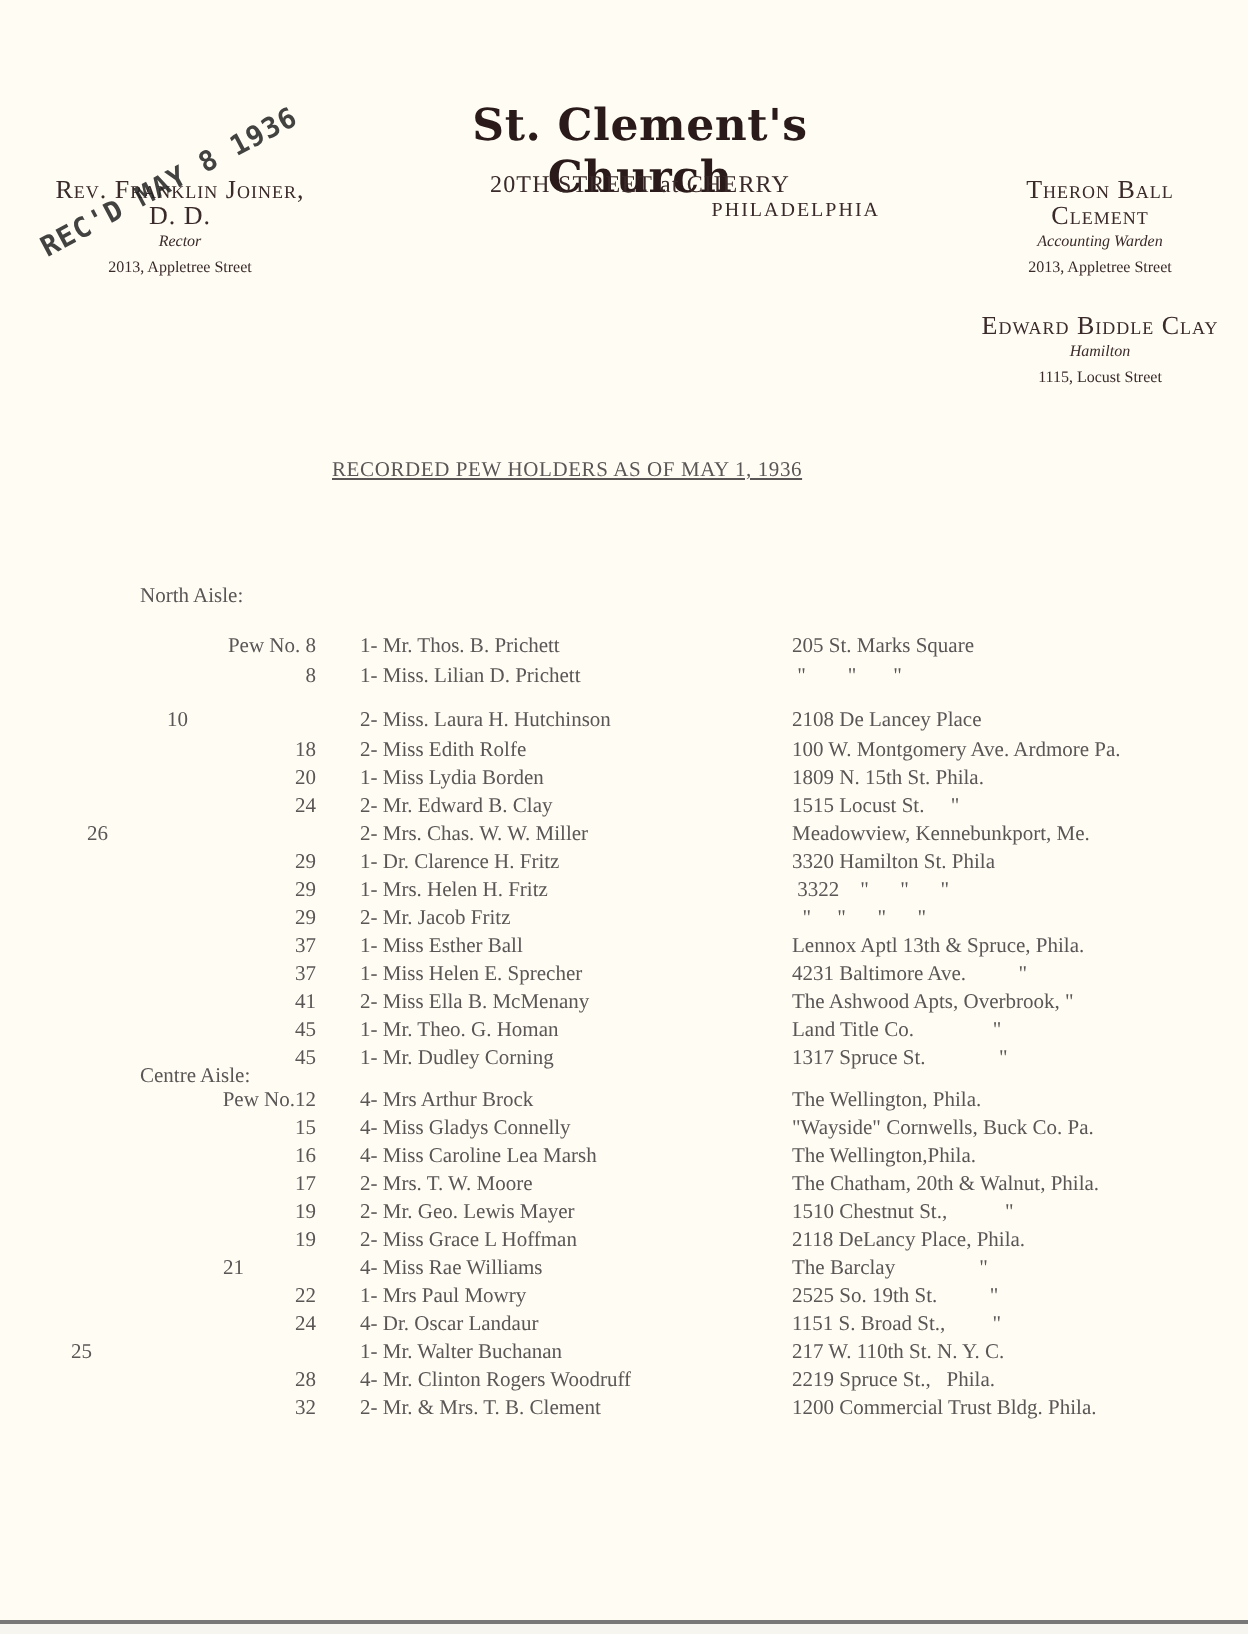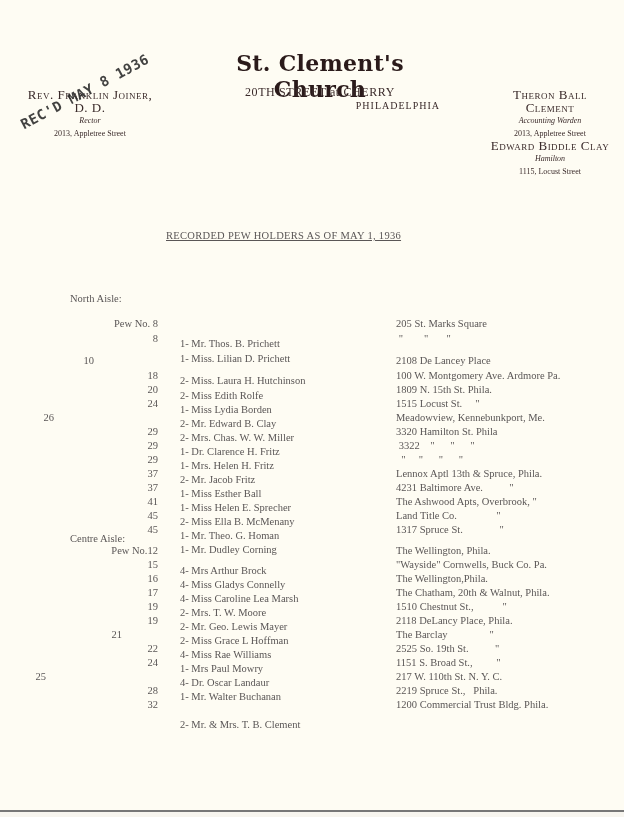--- a/index.html
+++ b/index.html
@@ -13,21 +13,21 @@
   .addr2{position:absolute;left:200px;top:100px;width:240px;text-align:right;font-size:10px;letter-spacing:1px;}
   .officer{position:absolute;text-align:center;font-size:8px;line-height:13px;}
   .officer .nm{letter-spacing:0.5px;font-variant:small-caps;font-size:13px;}
   .officer .role{font-style:italic;}
   .stamp{position:absolute;left:18px;top:118px;font-family:"DejaVu Sans Mono",monospace;font-weight:bold;font-size:14px;color:#222;transform:rotate(-28deg);transform-origin:left top;opacity:0.85;letter-spacing:0.5px;}
   .mono{font-family:Liberation Serif, serif;color:#5a5656;font-size:10.5px;}
   .heading{position:absolute;left:166px;top:230px;text-decoration:underline;letter-spacing:0.3px;}
   .section{position:absolute;left:70px;}
   .row{position:absolute;height:14px;white-space:nowrap;}
   .pew{position:absolute;text-align:right;}
-  .holder{position:absolute;left:180px;margin-top:20px;}
+  .holder{position:absolute;left:180px;}
   .addr{position:absolute;left:396px;}
 </style>
 </head>
 <body>
 
 <div class="page">
 
   <div class="title serif">St. Clement's Church</div>
   <div class="addr1 serif">20TH STREET at CHERRY</div>
   <div class="addr2 serif">PHILADELPHIA</div>
@@ -36,21 +36,21 @@
     <div class="nm">Rev. Franklin Joiner, D. D.</div>
     <div class="role">Rector</div>
     <div>2013, Appletree Street</div>
   </div>
 
   <div class="officer serif" style="left:490px;top:88px;width:120px;">
     <div class="nm">Theron Ball Clement</div>
     <div class="role">Accounting Warden</div>
     <div>2013, Appletree Street</div>
   </div>
-  <div class="officer serif" style="left:490px;top:139px;width:120px;">
+  <div class="officer serif" style="left:490px;top:156px;width:120px;">
     <div class="nm">Edward Biddle Clay</div>
     <div class="role">Hamilton</div>
     <div>1115, Locust Street</div>
   </div>
 
   <div class="stamp">REC'D MAY 8 1936</div>
 
   <div class="heading mono">RECORDED PEW HOLDERS AS OF MAY 1, 1936</div>
 
   <div class="section mono" style="top:293px;">North Aisle:</div>
@@ -179,20 +179,21 @@
         <span class="holder">4- Dr. Oscar Landaur</span>
         <span class="addr" style="white-space: pre;">1151 S. Broad St.,         "</span>
       </div>
       <div class="row mono" style="top: 671px; left: 0px; width: 512px;">
         <span class="pew" style="right: 466px;">25</span>
         <span class="holder">1- Mr. Walter Buchanan</span>
         <span class="addr" style="white-space: pre;">217 W. 110th St. N. Y. C.</span>
       </div>
       <div class="row mono" style="top: 685px; left: 0px; width: 624px;">
         <span class="pew" style="right: 466px;">28</span>
+        <span class="holder">4- Mr. Clinton Rogers Woodruff</span>
         <span class="addr" style="white-space: pre;">2219 Spruce St.,   Phila.</span>
       </div>
       <div class="row mono" style="top: 699px; left: 0px; width: 624px;">
         <span class="pew" style="right: 466px;">32</span>
         <span class="holder">2- Mr. &amp; Mrs. T. B. Clement</span>
         <span class="addr" style="white-space: pre;">1200 Commercial Trust Bldg. Phila.</span>
       </div>
     </div>
 
   <div class="bottom-edge"></div>

